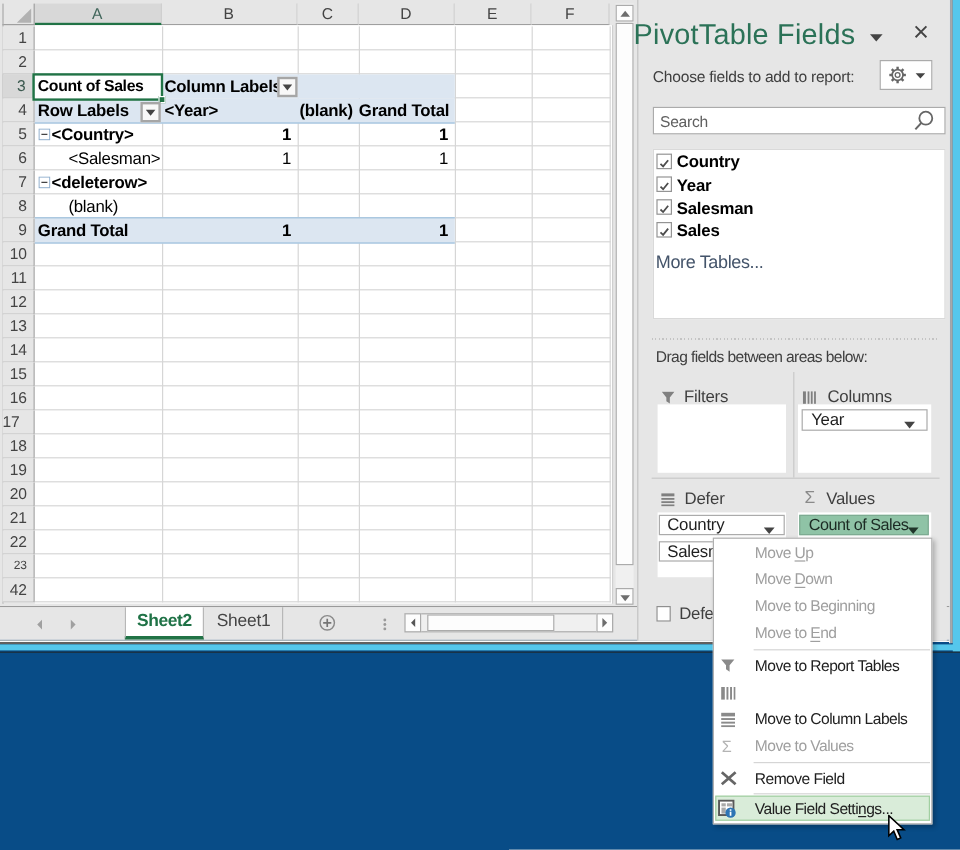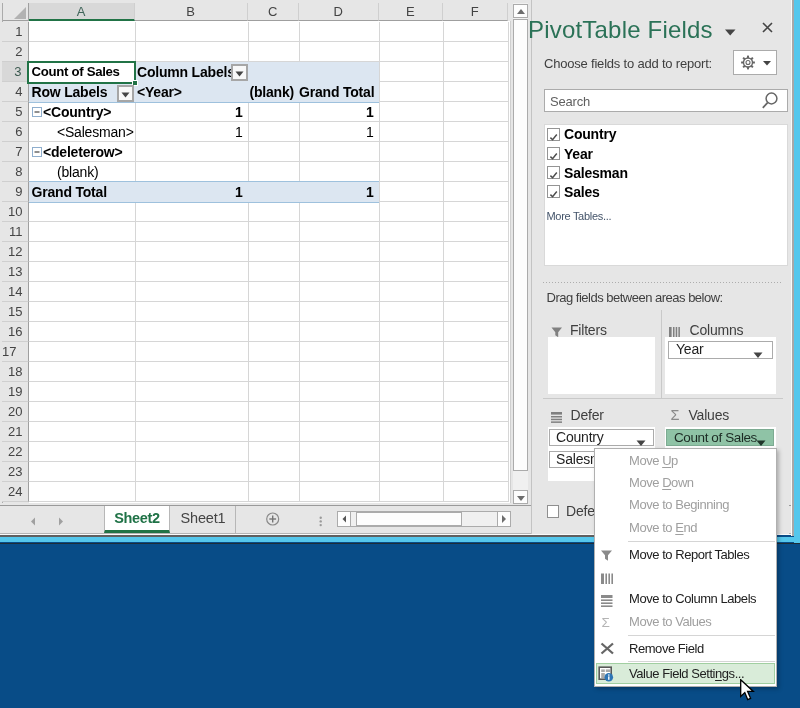--- a/index.html
+++ b/index.html
@@ -44,22 +44,22 @@
 <div class="abs" style="left:2px;top:262.0px;width:26.5px;height:20px;background:#e6e6e6;border-bottom:1px solid #cfcfcf;border-right:1px solid #9f9f9f;box-sizing:border-box;font-size:13px;color:#444;text-align:right;padding-right:5px;line-height:19px;">13</div>
 <div class="abs" style="left:2px;top:282.0px;width:26.5px;height:20px;background:#e6e6e6;border-bottom:1px solid #cfcfcf;border-right:1px solid #9f9f9f;box-sizing:border-box;font-size:13px;color:#444;text-align:right;padding-right:5px;line-height:19px;">14</div>
 <div class="abs" style="left:2px;top:302.0px;width:26.5px;height:20px;background:#e6e6e6;border-bottom:1px solid #cfcfcf;border-right:1px solid #9f9f9f;box-sizing:border-box;font-size:13px;color:#444;text-align:right;padding-right:5px;line-height:19px;">15</div>
 <div class="abs" style="left:2px;top:322.0px;width:26.5px;height:20px;background:#e6e6e6;border-bottom:1px solid #cfcfcf;border-right:1px solid #9f9f9f;box-sizing:border-box;font-size:13px;color:#444;text-align:right;padding-right:5px;line-height:19px;">16</div>
 <div class="abs" style="left:2px;top:342.0px;width:26.5px;height:20px;background:#e6e6e6;border-bottom:1px solid #cfcfcf;border-right:1px solid #9f9f9f;box-sizing:border-box;font-size:13px;color:#444;padding-right:5px;line-height:19px;">17</div>
 <div class="abs" style="left:2px;top:362.0px;width:26.5px;height:20px;background:#e6e6e6;border-bottom:1px solid #cfcfcf;border-right:1px solid #9f9f9f;box-sizing:border-box;font-size:13px;color:#444;text-align:right;padding-right:5px;line-height:19px;">18</div>
 <div class="abs" style="left:2px;top:382.0px;width:26.5px;height:20px;background:#e6e6e6;border-bottom:1px solid #cfcfcf;border-right:1px solid #9f9f9f;box-sizing:border-box;font-size:13px;color:#444;text-align:right;padding-right:5px;line-height:19px;">19</div>
 <div class="abs" style="left:2px;top:402.0px;width:26.5px;height:20px;background:#e6e6e6;border-bottom:1px solid #cfcfcf;border-right:1px solid #9f9f9f;box-sizing:border-box;font-size:13px;color:#444;text-align:right;padding-right:5px;line-height:19px;">20</div>
 <div class="abs" style="left:2px;top:422.0px;width:26.5px;height:20px;background:#e6e6e6;border-bottom:1px solid #cfcfcf;border-right:1px solid #9f9f9f;box-sizing:border-box;font-size:13px;color:#444;text-align:right;padding-right:5px;line-height:19px;">21</div>
 <div class="abs" style="left:2px;top:442.0px;width:26.5px;height:20px;background:#e6e6e6;border-bottom:1px solid #cfcfcf;border-right:1px solid #9f9f9f;box-sizing:border-box;font-size:13px;color:#444;text-align:right;padding-right:5px;line-height:19px;">22</div>
-<div class="abs" style="left:2px;top:462.0px;width:26.5px;height:20px;background:#e6e6e6;border-bottom:1px solid #cfcfcf;border-right:1px solid #9f9f9f;box-sizing:border-box;font-size:13px;color:#444;text-align:right;padding-right:5px;line-height:19px;">23</div>
-<div class="abs" style="left:2px;top:482.0px;width:26.5px;height:20px;background:#e6e6e6;border-bottom:1px solid #cfcfcf;border-right:1px solid #9f9f9f;box-sizing:border-box;font-size:13px;color:#444;text-align:right;padding-right:5px;line-height:19px;">24</div>
+<div class="abs" style="left:2px;top:462.0px;width:26.5px;height:20px;background:#e6e6e6;border-bottom:1px solid #cfcfcf;border-right:1px solid #9f9f9f;box-sizing:border-box;font-size:10px;color:#444;text-align:right;padding-right:5px;line-height:19px;">23</div>
+<div class="abs" style="left:2px;top:482.0px;width:26.5px;height:20px;background:#e6e6e6;border-bottom:1px solid #cfcfcf;border-right:1px solid #9f9f9f;box-sizing:border-box;font-size:13px;color:#444;text-align:right;padding-right:5px;line-height:19px;">42</div>
 <div class="abs" style="left:28.5px;top:21px;width:481px;height:482px;background:#fff;"></div>
 <div class="abs" style="left:28.5px;top:41.0px;width:480.5px;height:1px;background:#d6d6d6;"></div>
 <div class="abs" style="left:28.5px;top:61.0px;width:480.5px;height:1px;background:#d6d6d6;"></div>
 <div class="abs" style="left:28.5px;top:81.0px;width:480.5px;height:1px;background:#d6d6d6;"></div>
 <div class="abs" style="left:28.5px;top:101.0px;width:480.5px;height:1px;background:#d6d6d6;"></div>
 <div class="abs" style="left:28.5px;top:121.0px;width:480.5px;height:1px;background:#d6d6d6;"></div>
 <div class="abs" style="left:28.5px;top:141.0px;width:480.5px;height:1px;background:#d6d6d6;"></div>
 <div class="abs" style="left:28.5px;top:161.0px;width:480.5px;height:1px;background:#d6d6d6;"></div>
 <div class="abs" style="left:28.5px;top:181.0px;width:480.5px;height:1px;background:#d6d6d6;"></div>
 <div class="abs" style="left:28.5px;top:201.0px;width:480.5px;height:1px;background:#d6d6d6;"></div>
@@ -209,21 +209,21 @@
       </svg></div>
 <div class="abs" style="left:564px;top:144.5px;font-size:14px;font-weight:bold;color:#000;letter-spacing:-0.2px;line-height:18px;">Year</div>
 <div class="abs" style="left:546.5px;top:166.0px;width:13px;height:13px;background:#fff;border:1px solid #949494;box-sizing:border-box;"><svg width="11" height="11">
         <polyline points="2.4,5.6 4.6,7.7 8.8,2.5" fill="none" stroke="#4d4d4d" stroke-width="1.5"></polyline>
       </svg></div>
 <div class="abs" style="left:564px;top:163.5px;font-size:14px;font-weight:bold;color:#000;letter-spacing:-0.2px;line-height:18px;">Salesman</div>
 <div class="abs" style="left:546.5px;top:185.0px;width:13px;height:13px;background:#fff;border:1px solid #949494;box-sizing:border-box;"><svg width="11" height="11">
         <polyline points="2.4,5.6 4.6,7.7 8.8,2.5" fill="none" stroke="#4d4d4d" stroke-width="1.5"></polyline>
       </svg></div>
 <div class="abs" style="left:564px;top:182.5px;font-size:14px;font-weight:bold;color:#000;letter-spacing:-0.2px;line-height:18px;">Sales</div>
-<div class="abs" style="left:546.5px;top:210px;font-size:11px;color:#44546a;letter-spacing:-0.3px;">More Tables...</div>
+<div class="abs" style="left:546.5px;top:210px;font-size:15px;color:#44546a;letter-spacing:-0.3px;">More Tables...</div>
 
 <div class="abs" style="left:543px;top:282px;width:240px;height:1px;background-image:repeating-linear-gradient(to right,#adadad 0,#adadad 1px,transparent 1px,transparent 3px);"></div>
 <div class="abs" style="left:546.5px;top:290px;font-size:13px;color:#3f3f3f;letter-spacing:-0.5px;white-space:nowrap;">Drag fields between areas below:</div>
 
 <div class="abs" style="left:551px;top:323.5px;"><svg width="12" height="11">
         <path d="M0.5 0.5 L11 0.5 L7.2 5.2 L7.2 10.2 L4.3 8.3 L4.3 5.2 Z" fill="#808080"></path>
       </svg></div>
 <div class="abs" style="left:570px;top:322px;font-size:14px;color:#3f3f3f;letter-spacing:-0.2px;">Filters</div>
 <div class="abs" style="left:669px;top:323.5px;"><svg width="11" height="11">
         <g fill="#808080">

